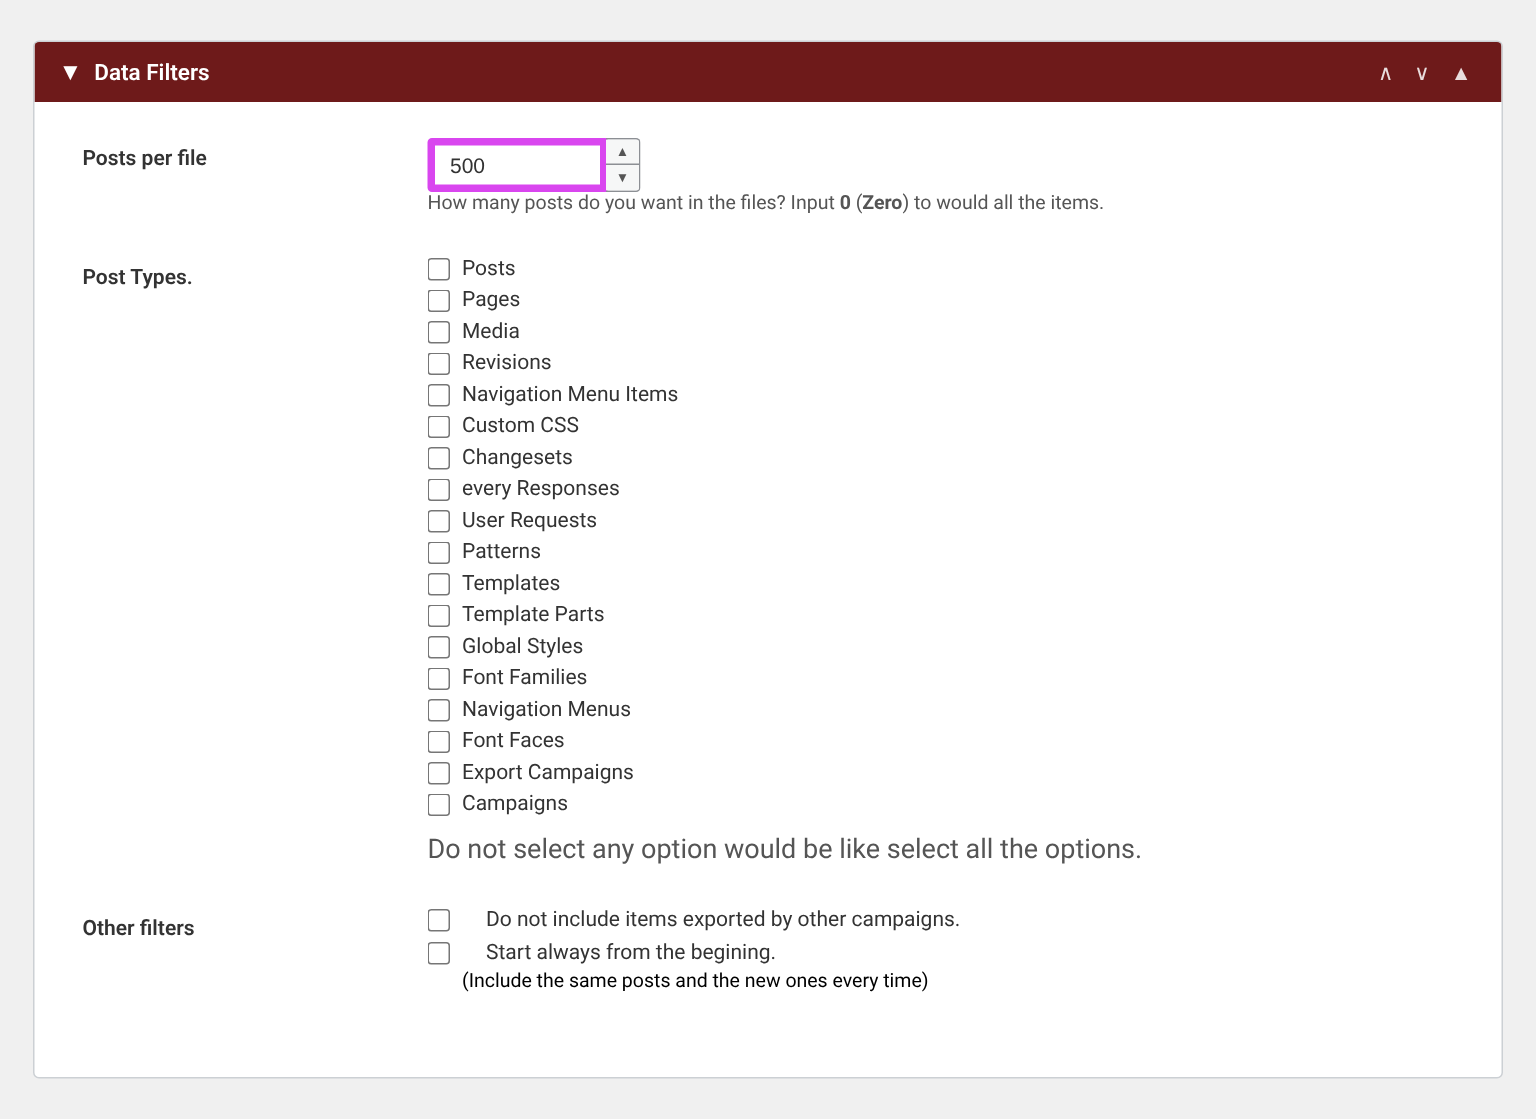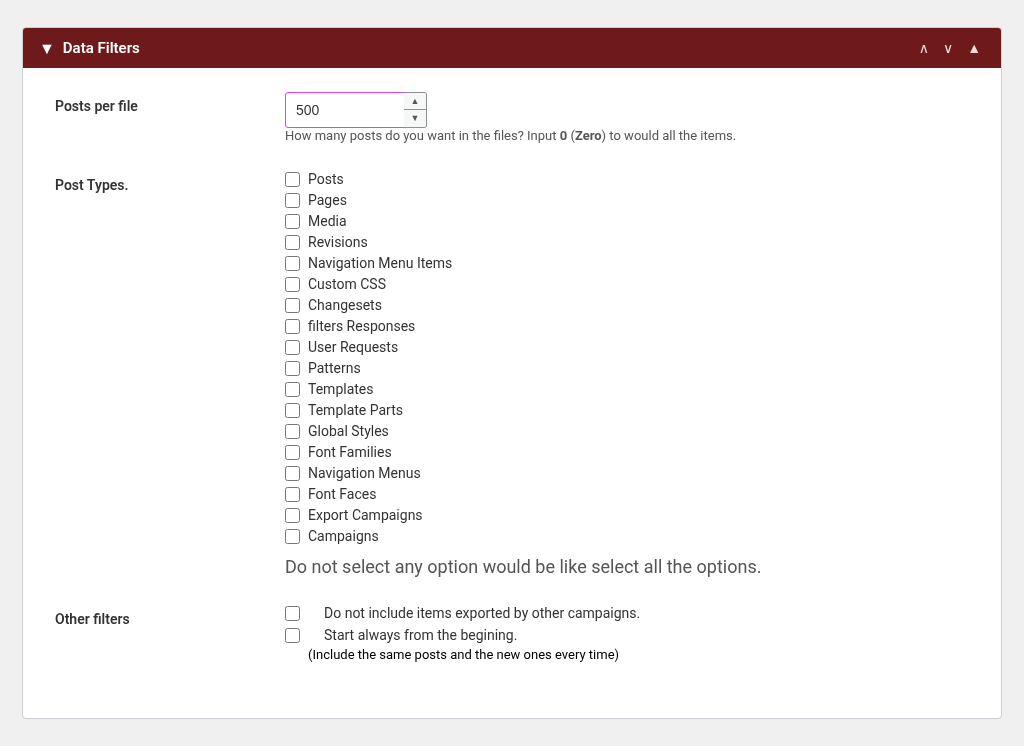--- a/index.html
+++ b/index.html
@@ -68,21 +68,21 @@
       font-size: 14px;
       font-weight: 600;
       color: #333;
     }
     .form-control-wrap {
       flex: 1;
     }
     .number-input {
       width: 120px;
       padding: 5px 10px;
-      border: 1px solid #d946ef;
+      border: 5px solid #d946ef;
       border-radius: 3px;
       font-size: 14px;
       color: #333;
       background: #fff;
       appearance: none;
       -webkit-appearance: none;
     }
     .spinner-wrap {
       display: flex;
       flex-direction: column;
@@ -234,21 +234,21 @@
             <li>
               <input type="checkbox" id="pt-custom-css" style="">
               <label for="pt-custom-css">Custom CSS</label>
             </li>
             <li>
               <input type="checkbox" id="pt-changesets" style="">
               <label for="pt-changesets">Changesets</label>
             </li>
             <li>
               <input type="checkbox" id="pt-oembed-responses" style="">
-              <label for="pt-oembed-responses">filters Responses</label>
+              <label for="pt-oembed-responses">every Responses</label>
             </li>
             <li>
               <input type="checkbox" id="pt-user-requests" style="">
               <label for="pt-user-requests">User Requests</label>
             </li>
             <li>
               <input type="checkbox" id="pt-patterns" style="">
               <label for="pt-patterns">Patterns</label>
             </li>
             <li>

